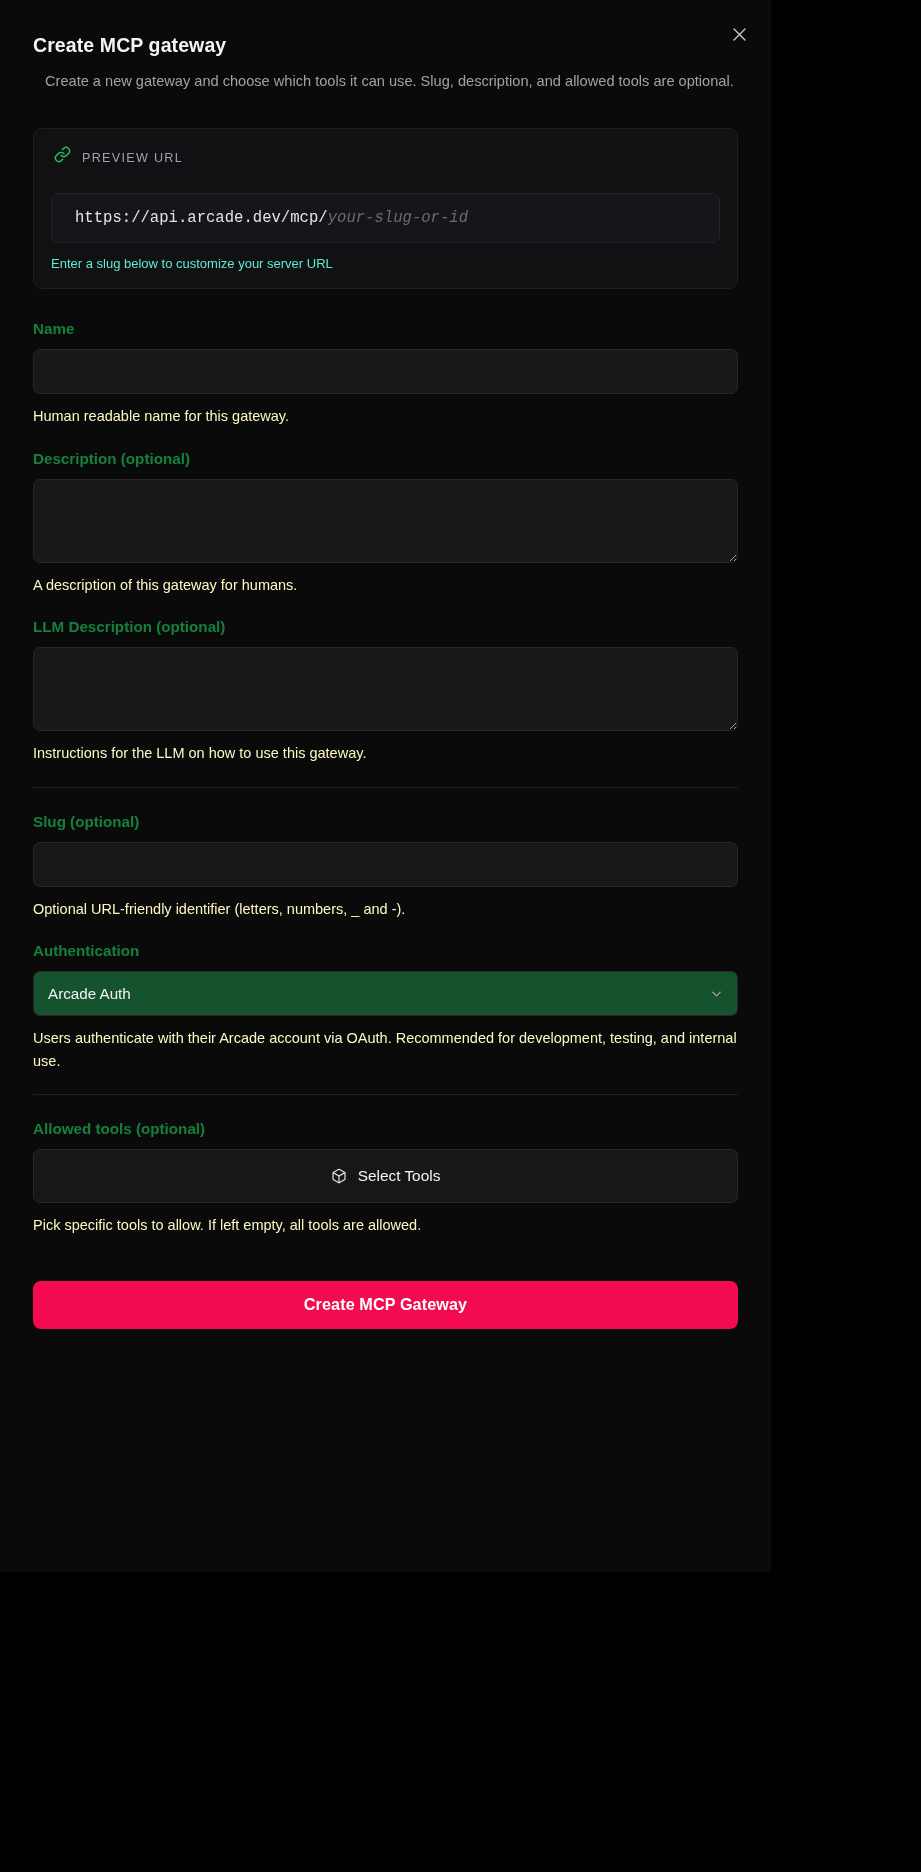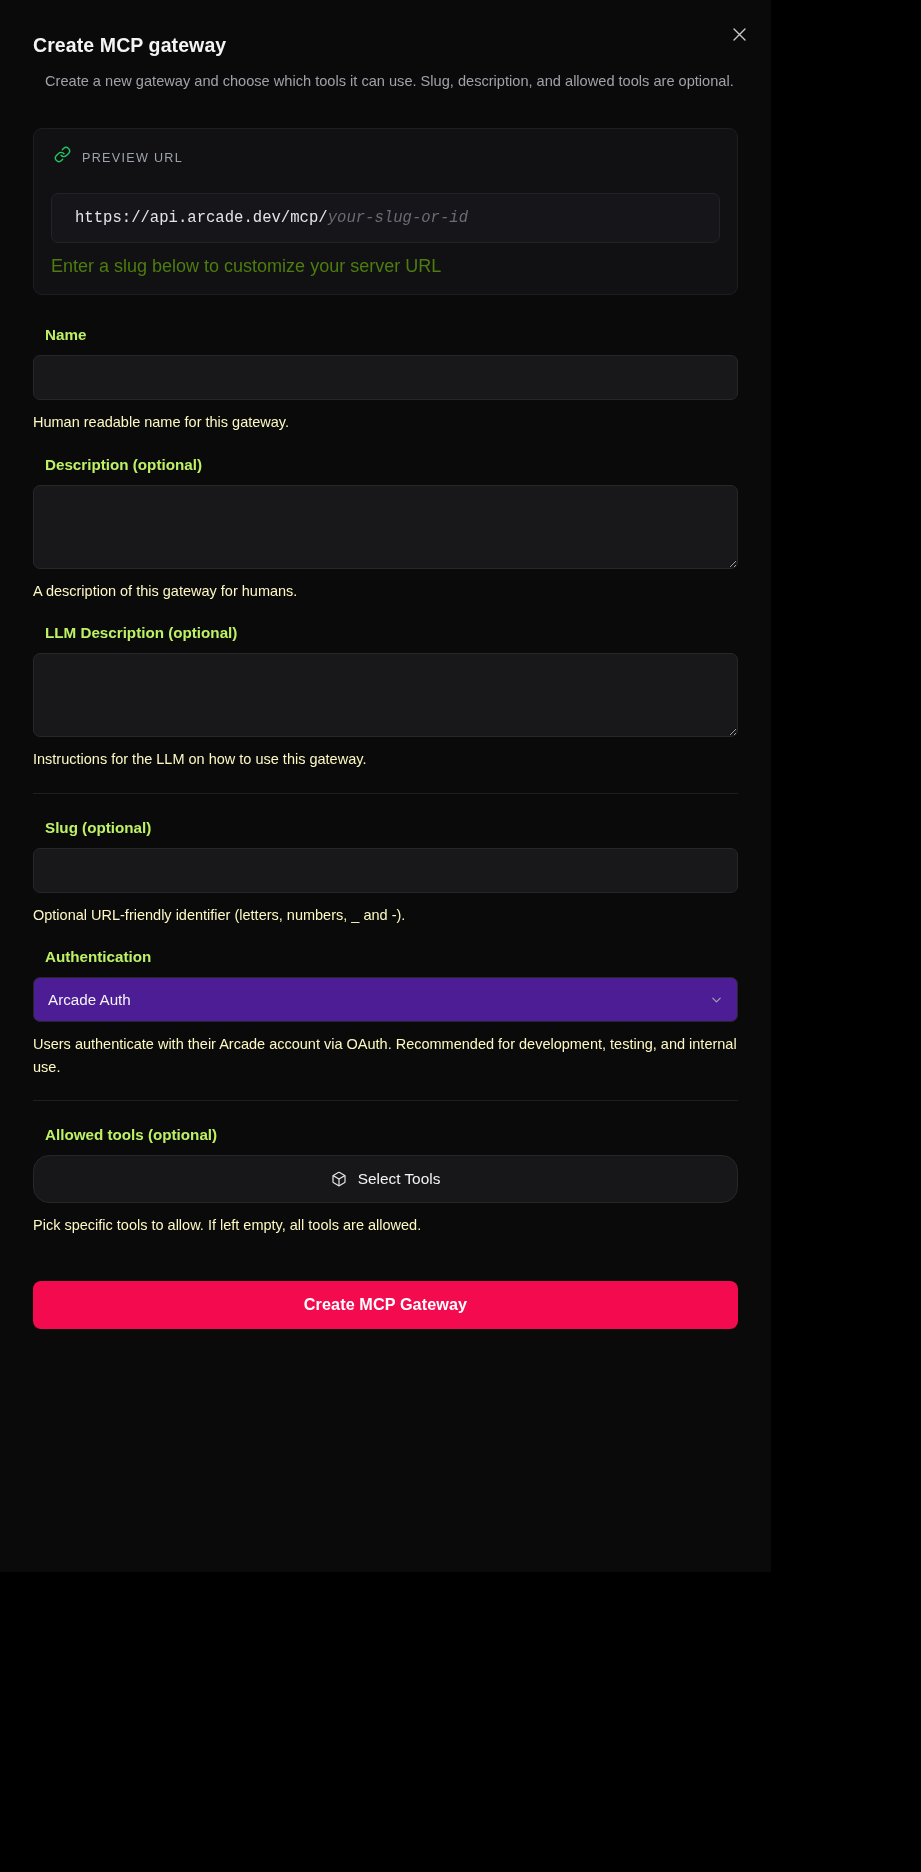--- a/index.html
+++ b/index.html
@@ -89,30 +89,30 @@
     color: #e4e4e7;
     margin-bottom: 13px;
     white-space: nowrap;
     overflow: hidden;
   }
   .preview-url-box .slug-ph {
     color: #6b6b73;
     font-style: italic;
   }
   .preview-hint {
-    color: #4d7c0f;
-    font-size: 18px;
+    color: #5eead4;
+    font-size: 13px;
   }
   
   .field-label {
-    color: #bef264;
+    color: #15803d;
     font-size: 15.2px;
     font-weight: bold;
     display: block;
-    margin: 0 0 12px 12px;
+    margin: 0 0 12px 0;
   }
   .text-input {
     width: 100%;
     height: 45px;
     background: #18181b;
     border: 1px solid #27272a;
     border-radius: 7px;
     color: #f4f4f5;
     font-size: 14.6px;
     font-family: "Liberation Sans", sans-serif;
@@ -143,21 +143,21 @@
   .divider {
     height: 1px;
     background: #1f1f22;
     margin: 22px 0 25px 0;
   }
   
   .select-wrap { position: relative; }
   .select-box {
     width: 100%;
     height: 45px;
-    background: #4c1d95;
+    background: #14532d;
     border: 1px solid #27272a;
     border-radius: 7px;
     color: #f4f4f5;
     font-size: 15.2px;
     display: flex;
     align-items: center;
     padding: 0 14px;
     cursor: pointer;
   }
   .chev {
@@ -165,24 +165,24 @@
     right: 14px;
     top: 50%;
     transform: translateY(-50%);
     color: #a1a1aa;
     pointer-events: none;
     display: flex;
   }
   
   .select-tools-btn {
     width: 100%;
-    height: 48px;
+    height: 54px;
     background: #17171a;
     border: 1px solid #27272a;
-    border-radius: 16px;
+    border-radius: 7px;
     color: #f4f4f5;
     font-size: 15.4px;
     display: flex;
     align-items: center;
     justify-content: center;
     gap: 11px;
     cursor: pointer;
     font-family: "Liberation Sans", sans-serif;
   }
   .cube-icon { display: flex; color: #e4e4e7; }

